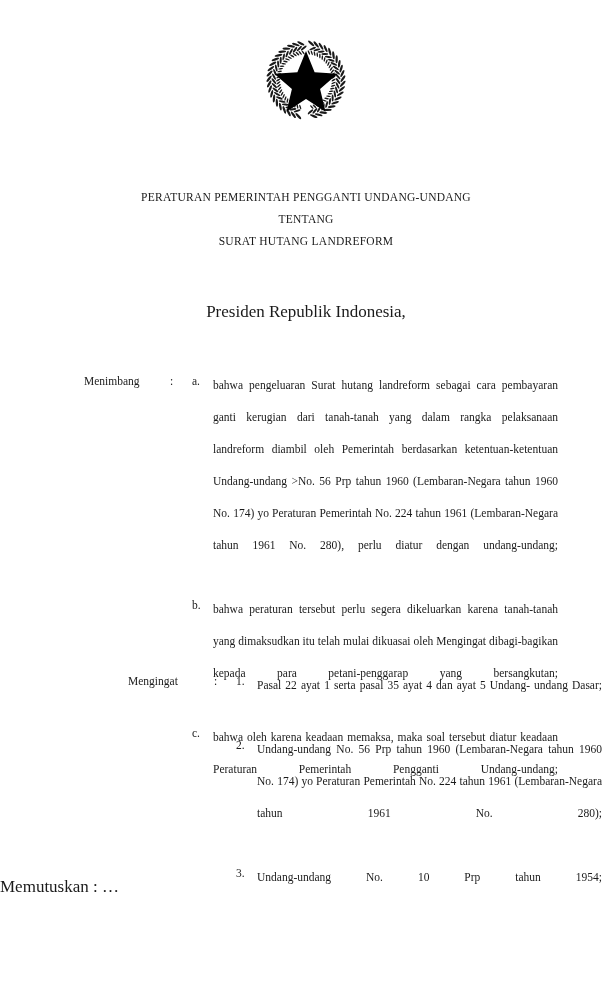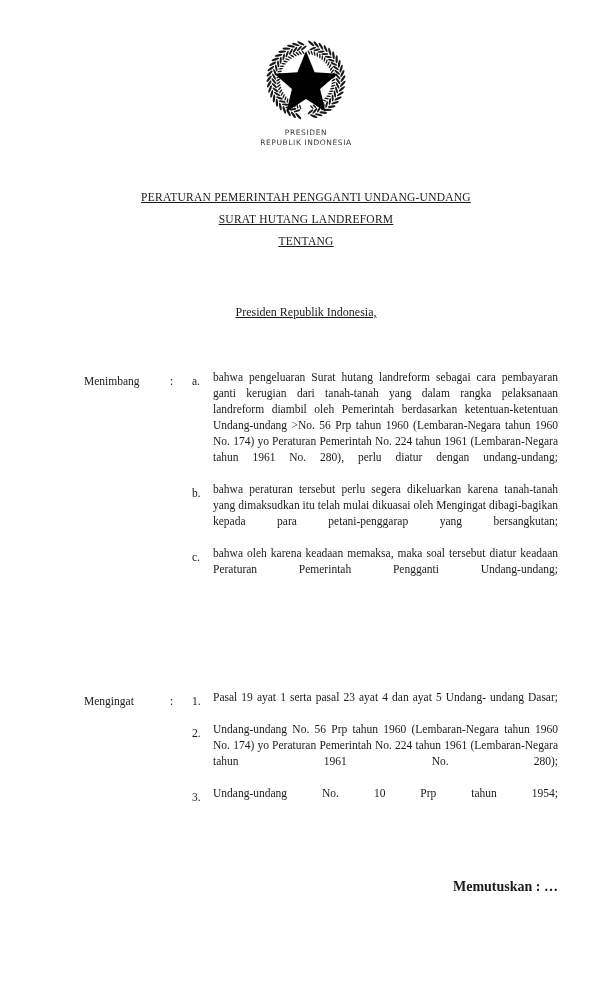--- a/index.html
+++ b/index.html
@@ -47,49 +47,47 @@
   }
   .emblem-caption div { white-space: nowrap; }
 
   
   .title-block {
     position: absolute;
     top: 186px;
     left: 0;
     width: 612px;
     text-align: center;
-    text-decoration: underline;
   }
   .title-line {
     font-size: 11.5px;
     line-height: 22px;
     letter-spacing: 0.25px;
     white-space: pre;
   }
 
   
   .opening {
     position: absolute;
     top: 303px;
     left: 0;
     width: 612px;
     text-align: center;
-    font-size: 12px;
+    font-size: 17px;
     line-height: 18px;
-    text-decoration: underline;
   }
 
   
   .section {
     position: absolute;
     left: 84px;
     width: 474px;
   }
   #section-menimbang { top: 369px; }
-  #section-mengingat { top: 689px; }
+  #section-mengingat { top: 669px; margin-left: 44px; }
 
   .clause-row {
     display: flex;
     align-items: flex-start;
   }
   .section-label {
     width: 86px;
     flex: 0 0 86px;
     font-size: 11.5px;
     line-height: 24px;
@@ -110,42 +108,41 @@
   }
   .clause-marker {
     width: 21px;
     flex: 0 0 21px;
     font-size: 11.5px;
     line-height: 24px;
   }
   .clause-text {
     flex: 1 1 auto;
     font-size: 11.5px;
-    line-height: 16px;
+    line-height: 32px;
     text-align: justify;
     text-justify: inter-word;
     hyphens: none;
   }
   
   .clause-text::after {
     content: "";
     display: inline-block;
     width: 100%;
   }
 
   
   .footer-note {
     position: absolute;
     top: 879px;
     left: 0;
     width: 558px;
-    text-align: right;
-    font-size: 14px;
+    text-align: left;
+    font-size: 17px;
     line-height: 16px;
-    font-weight: bold;
   }
 </style>
 </head>
 <body>
 
 <div class="page">
 
   <div class="emblem-block">
     <svg class="emblem" viewBox="0 0 100 100">
       <g fill="#1a1a1a">
@@ -289,30 +286,26 @@
             <ellipse cx="34.25" cy="22.72" rx="2.75" ry="0.85" transform="rotate(390.0 34.25 22.72)"></ellipse>
             <ellipse cx="37.19" cy="21.22" rx="2.75" ry="0.85" transform="rotate(396.0 37.19 21.22)"></ellipse>
             <ellipse cx="40.27" cy="20.04" rx="2.75" ry="0.85" transform="rotate(402.0 40.27 20.04)"></ellipse>
             <ellipse cx="43.45" cy="19.19" rx="2.75" ry="0.85" transform="rotate(408.0 43.45 19.19)"></ellipse>
             <ellipse cx="46.71" cy="18.67" rx="2.75" ry="0.85" transform="rotate(414.0 46.71 18.67)"></ellipse>
           </g>
       </g>
 
       <polygon points="50,17 59.8,41.2 86,43 66,60.2 72.2,86 50,71.6 27.8,86 34,60.2 14,43 40.2,41.2" fill="#000000"></polygon>
     </svg>
-    <div class="emblem-caption">
-      <div>PRESIDEN</div>
-      <div>REPUBLIK INDONESIA</div>
-    </div>
   </div>
 
   <div class="title-block">
     <div class="title-line">PERATURAN PEMERINTAH PENGGANTI UNDANG-UNDANG</div>
+    <div class="title-line">TENTANG</div>
     <div class="title-line">SURAT HUTANG LANDREFORM</div>
-    <div class="title-line">TENTANG</div>
   </div>
 
   <div class="opening">Presiden Republik Indonesia,</div>
 
   <div class="section" id="section-menimbang">
     <div class="clause-row">
       <div class="section-label">Menimbang</div>
       <div class="section-colon">:</div>
       <div class="clause-list">
 
@@ -336,21 +329,21 @@
   </div>
 
   <div class="section" id="section-mengingat">
     <div class="clause-row">
       <div class="section-label">Mengingat</div>
       <div class="section-colon">:</div>
       <div class="clause-list">
 
         <div class="clause-item">
           <div class="clause-marker">1.</div>
-          <div class="clause-text">Pasal 19 ayat 1 serta pasal 23 ayat 4 dan ayat 5 Undang- undang Dasar;</div>
+          <div class="clause-text">Pasal 22 ayat 1 serta pasal 35 ayat 4 dan ayat 5 Undang- undang Dasar;</div>
         </div>
 
         <div class="clause-item">
           <div class="clause-marker">2.</div>
           <div class="clause-text">Undang-undang No. 56 Prp tahun 1960 (Lembaran-Negara tahun 1960 No. 174) yo Peraturan Pemerintah No. 224 tahun 1961 (Lembaran-Negara tahun 1961 No. 280);</div>
         </div>
 
         <div class="clause-item">
           <div class="clause-marker">3.</div>
           <div class="clause-text">Undang-undang No. 10 Prp tahun 1954;</div>

